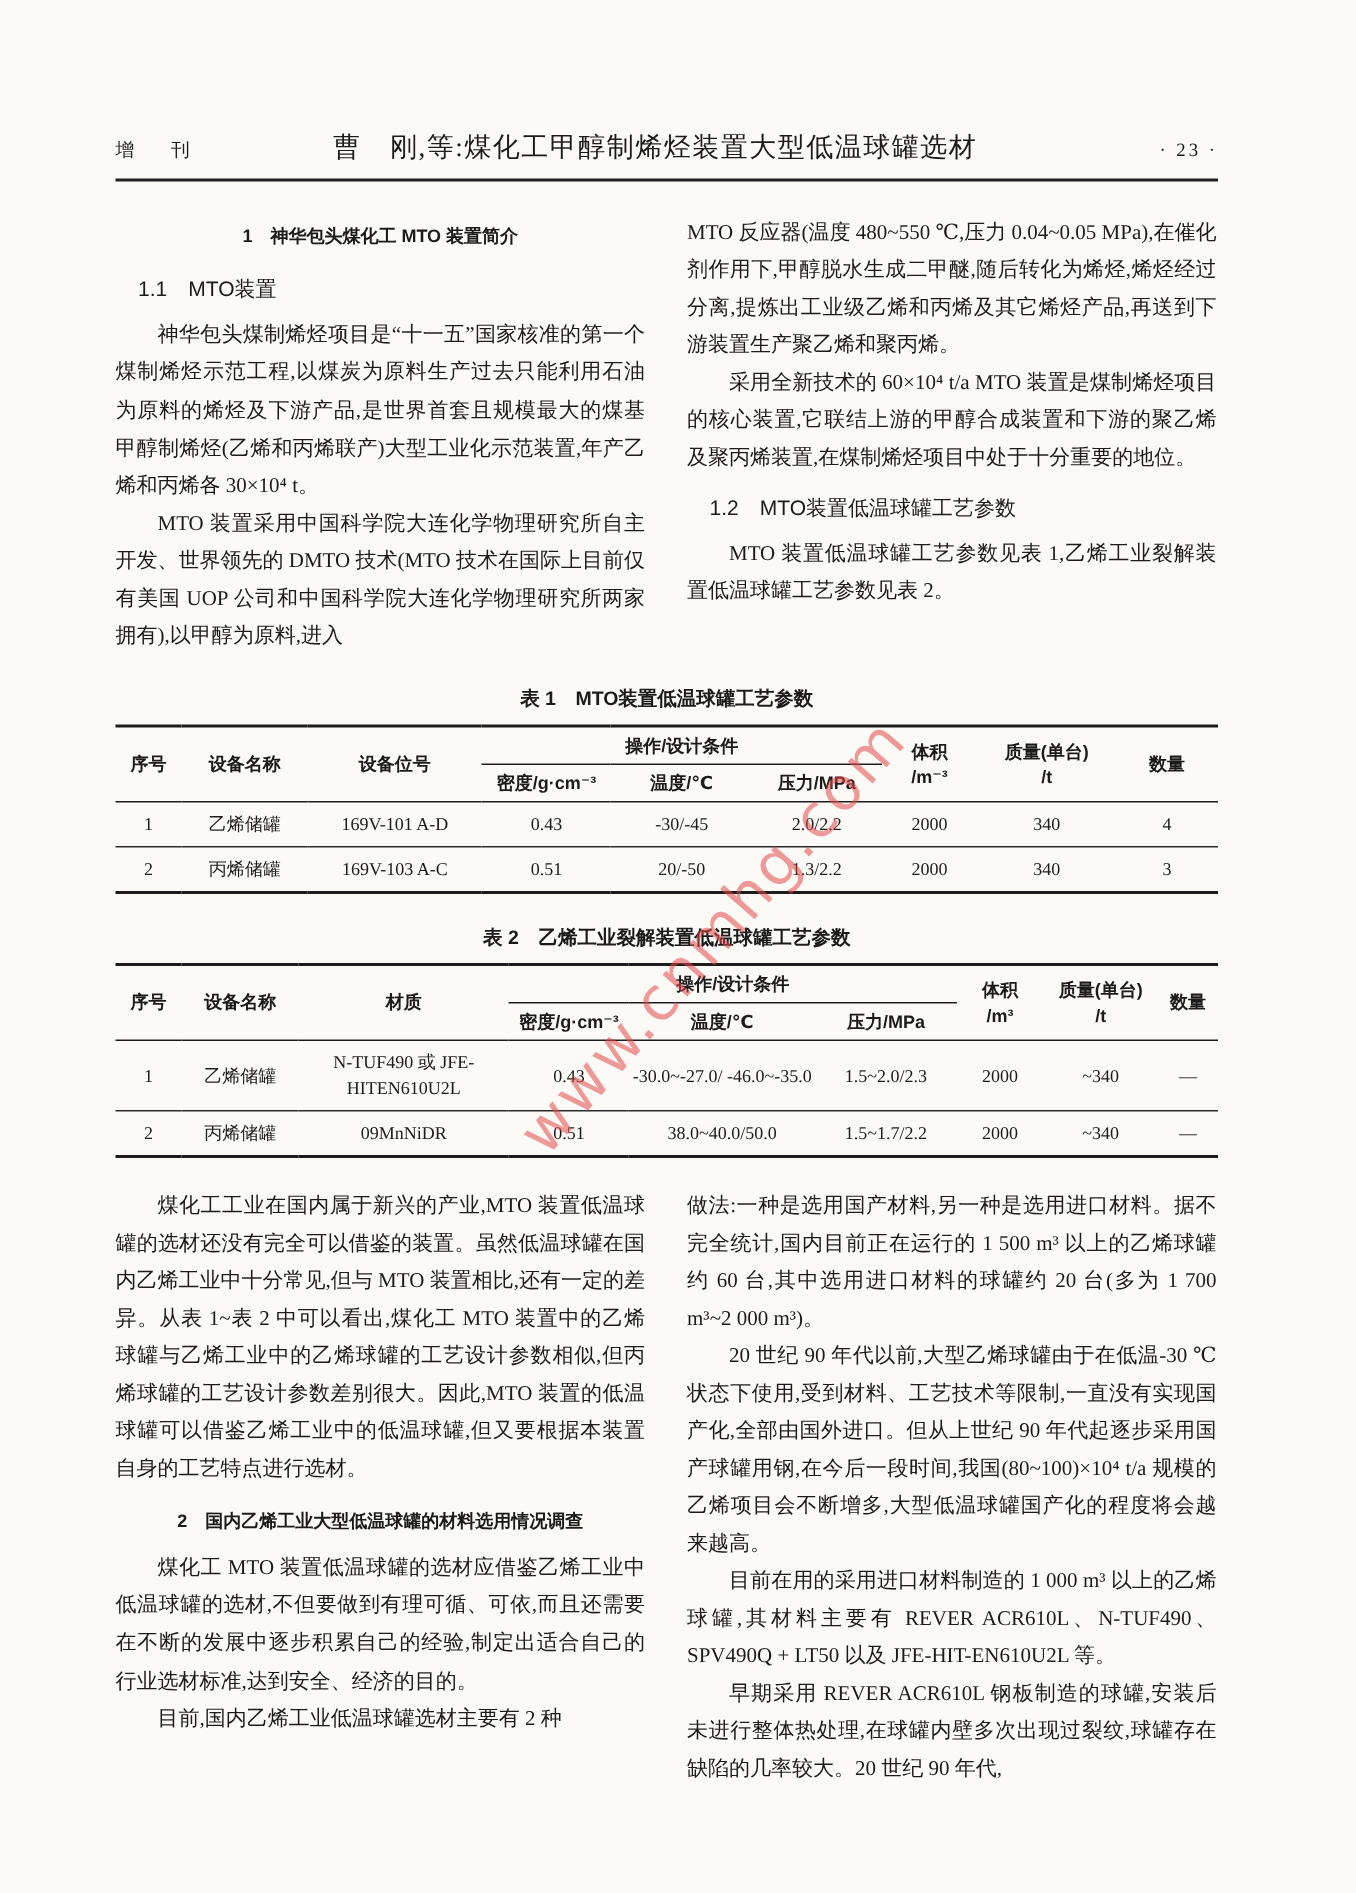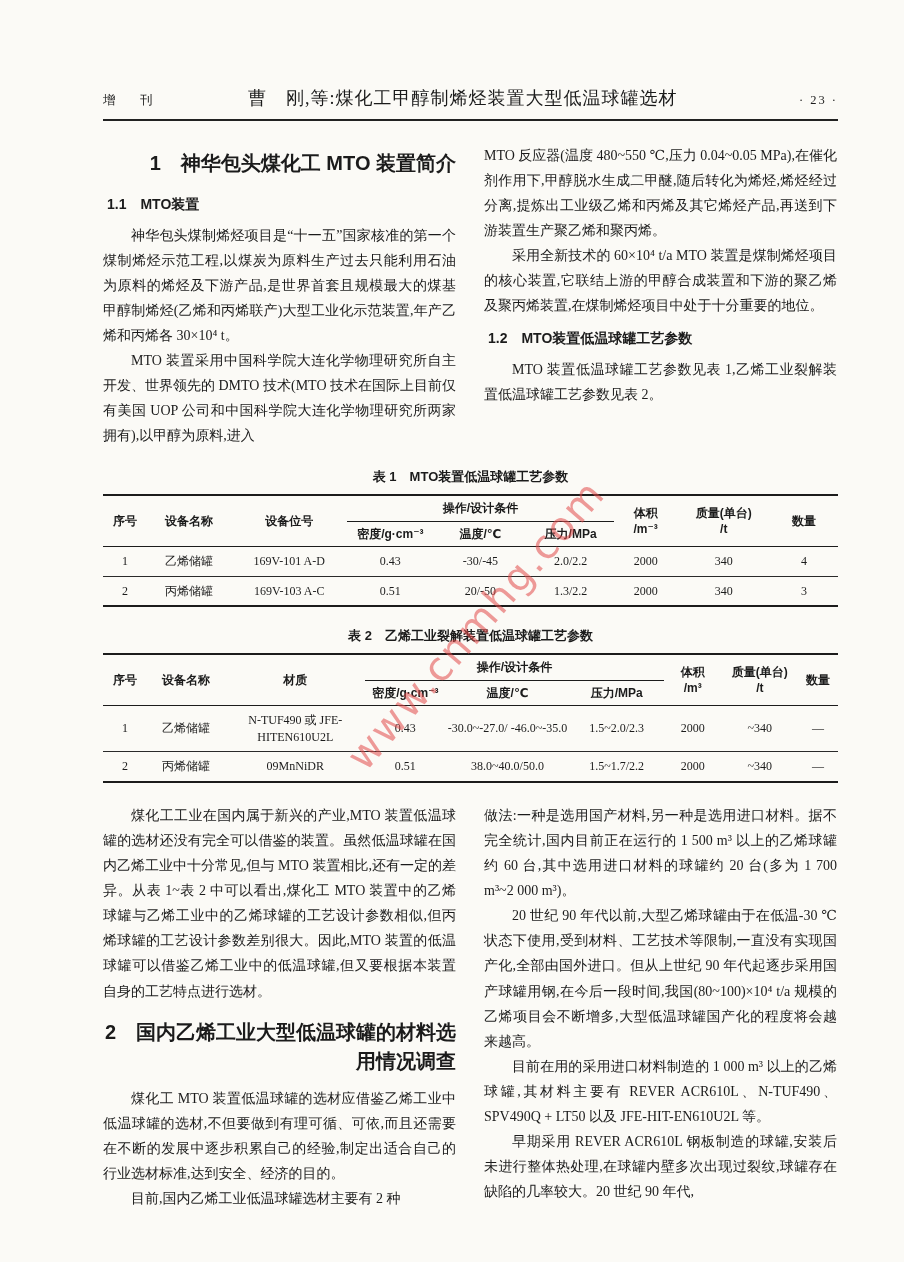--- a/index.html
+++ b/index.html
@@ -5,21 +5,21 @@
   html,body { margin:0; padding:0; background:#dedcd6; }
   .page {
     position:relative;
     width:904px; height:1262px;
     margin:0 auto;
     background:#fbfaf6;
     color:#1b1b1b;
     font-family:"Liberation Serif","DejaVu Serif",serif;
     overflow:hidden;
   }
-  .inner { position:absolute; left:103px; top:0; width:735px; }
+  .inner { position:absolute; left:77px; top:0; width:735px; }
 
   
   .page-header {
     display:flex; justify-content:space-between; align-items:baseline;
     padding-top:86px; font-size:12.5px; letter-spacing:1px;
   }
   .hdr-left { letter-spacing:6px; }
   .hdr-center { font-size:18px; letter-spacing:1px; }
   .hdr-right { letter-spacing:2px;margin-left:32px; }
   .header-rule { border-top:2px solid #222; margin-top:9px; }
@@ -27,27 +27,27 @@
   
   .cols { display:flex; gap:28px; }
   .top-cols { margin-top:22px; }
   .bottom-cols { margin-top:20px; }
   .col { width:353px; font-size:14px; line-height:1.79; text-align:justify; }
   p.para { margin:0; text-indent:2em; }
   p.cont { text-indent:0; }
 
   .h-sec {
     font-family:"Liberation Sans","DejaVu Sans",sans-serif;
-    font-size:20px; font-weight:bold; margin:6px 0 14px; line-height:1.45;
-    text-align:right;
+    font-size:12px; font-weight:bold; margin:6px 0 14px; line-height:1.45;
+    text-align:center;
   }
   .h-sec.hang { padding-left:1.6em; text-indent:-1.6em; margin:14px 0 10px; }
   .h-sub {
     font-family:"Liberation Sans","DejaVu Sans",sans-serif;
-    font-size:14px; font-weight:bold; margin:8px 4px 6px; text-align:left;
+    font-size:14px; font-weight:normal; margin:8px 15px 6px; text-align:left;
   }
 
   
   .tbl-caption {
     text-align:center; font-weight:bold; font-size:13px;
     font-family:"Liberation Sans","DejaVu Sans",sans-serif;
     margin:20px 0 8px;
   }
   table.ptable {
     width:100%; border-collapse:collapse; font-size:12px;

